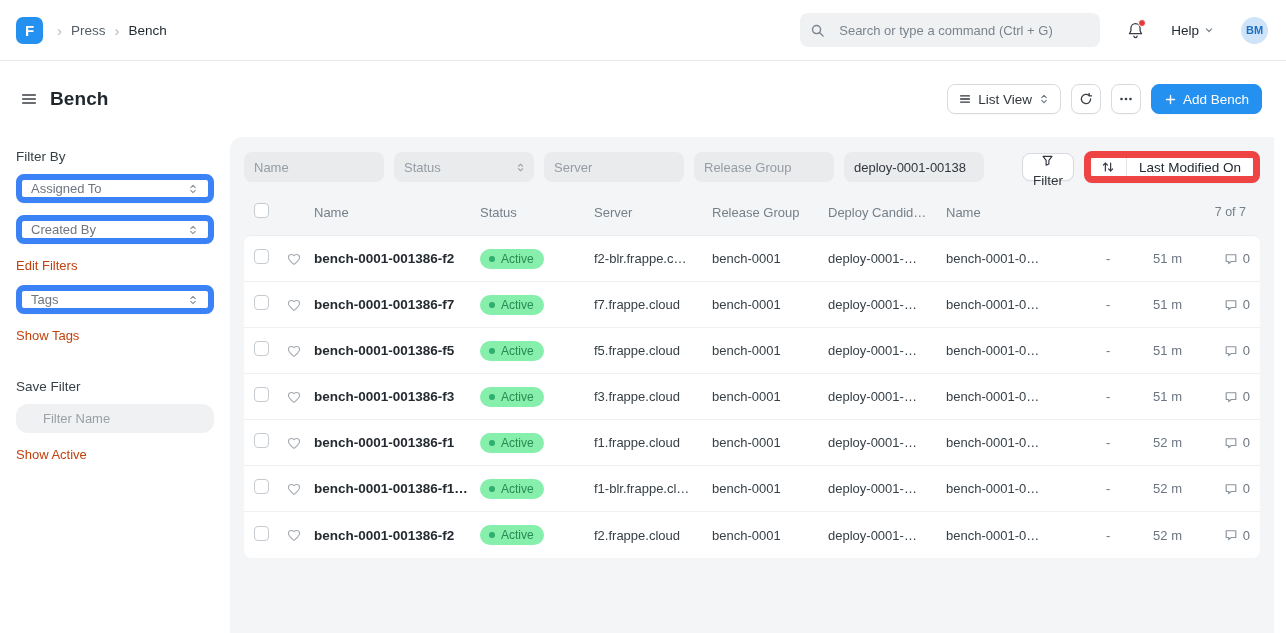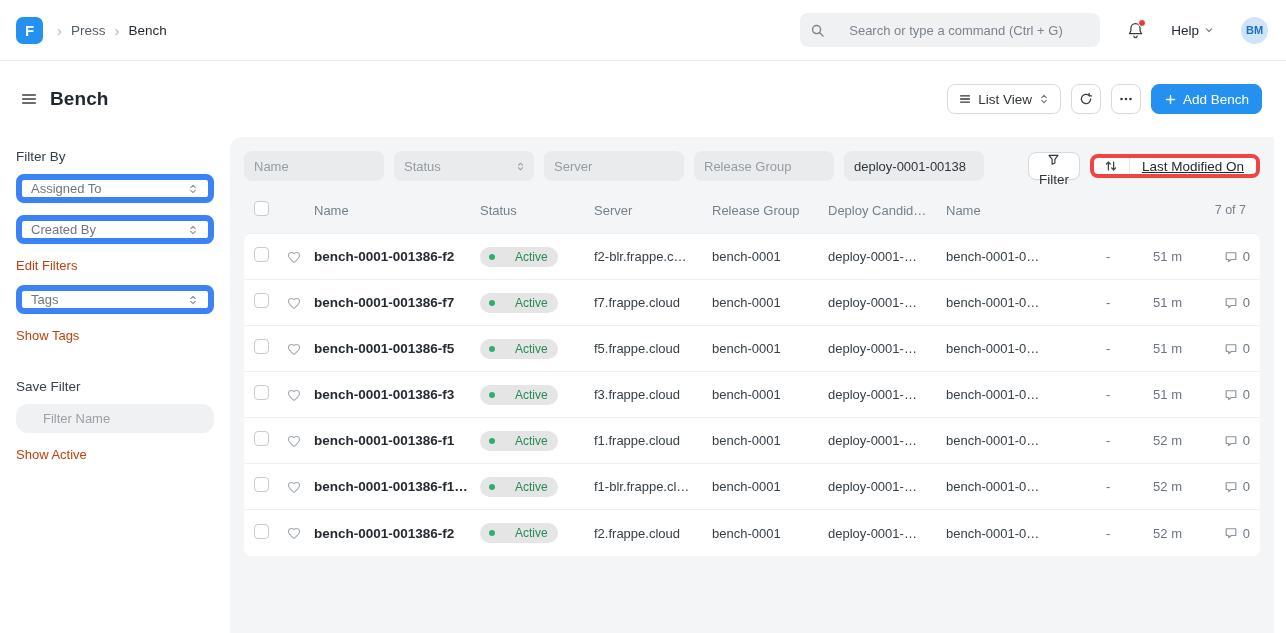--- a/index.html
+++ b/index.html
@@ -11,21 +11,21 @@
   .topbar { height:61px; border-bottom:1px solid #e7e9eb; display:flex; align-items:center;
     padding:0 18px 0 16px; background:#fff; }
   .logo { width:27px; height:27px; border-radius:7px; background:#2490ef; color:#fff;
     display:flex; align-items:center; justify-content:center; font-weight:700; font-size:15px; cursor:pointer; }
   .crumbs { display:flex; align-items:center; gap:9px; margin-left:14px; font-size:13.5px; }
   .crumb-sep { color:#b2b8be; font-size:15px; }
   .crumb-muted { color:#525c66; cursor:pointer; }
   .crumb-current { color:#1f272e; font-weight:500; }
   .topbar-spacer { flex:1; }
   .searchbox { width:300px; height:34px; background:#f0f1f3; border-radius:8px; display:flex;
-    align-items:center; padding:0 10px; gap:24px; color:#7b848d; cursor:text; }
+    align-items:center; padding:0 10px; gap:14px; color:#7b848d; cursor:text; }
   .searchbox input { border:none; outline:none; background:transparent; font-size:13px; color:#4b545c;
     width:100%; font-family:inherit; }
   .searchbox input::placeholder { color:#7b848d; }
   .bell-wrap { position:relative; margin-left:26px; cursor:pointer; color:#343b42; }
   .bell-dot { position:absolute; top:-2px; right:-1px; width:8px; height:8px; border-radius:50%;
     background:#e23c3c; border:1.5px solid #fff; }
   .help { display:flex; align-items:center; gap:4px; margin-left:26px; font-size:13.5px; color:#232a31; cursor:pointer; }
   .help .chev { color:#7b848d; }
   .avatar { width:27px; height:27px; border-radius:50%; background:#cfe4f9; color:#1c6fc2;
     display:flex; align-items:center; justify-content:center; font-size:11px; font-weight:700;
@@ -61,22 +61,22 @@
 
   
   .filter-bar { display:flex; align-items:center; gap:10px; }
   .f-input { width:140px; height:30px; background:#e9ebed; border:none; border-radius:8px;
     padding:0 10px; font-size:13px; color:#30363c; outline:none; font-family:inherit; }
   .f-input::placeholder { color:#959ca3; }
   .f-select { width:140px; height:30px; background:#e9ebed; border-radius:8px; display:flex;
     align-items:center; justify-content:space-between; padding:0 8px 0 10px; font-size:13px;
     color:#959ca3; cursor:pointer; }
   .filter-spacer { flex:1; }
-  .sort-group { height:24px; display:flex; align-items:center; background:#fff; border:4px solid #ef4444;
-    border-radius:8px; box-shadow:0 1px 1px rgba(0,0,0,.03); overflow:hidden;text-decoration:underline; }
+  .sort-group { height:32px; display:flex; align-items:center; background:#fff; border:7px solid #ef4444;
+    border-radius:8px; box-shadow:0 1px 1px rgba(0,0,0,.03); overflow:hidden; }
   .sort-icon-btn { width:36px; height:100%; display:flex; align-items:center; justify-content:center;
     color:#383e44; cursor:pointer; border-right:1px solid #e3e6e9; }
   .sort-label { padding:0 12px; font-size:13.5px; color:#232a31; cursor:pointer; }
 
   
   .grid-cols { display:grid;
     grid-template-columns:32px 28px 166px 114px 118px 116px 118px 1fr 28px 56px 60px;
     align-items:center; }
   .thead { height:52px; padding:6px 10px 0 10px; font-size:13px; color:#74808b; }
   .thead .th { overflow:hidden; white-space:nowrap; text-overflow:ellipsis; padding-right:8px; }
@@ -85,21 +85,21 @@
   .trow { height:46px; padding:0 10px; border-bottom:1px solid #eef0f2; cursor:pointer; background:#fff; }
   .trow:last-child { border-bottom:none; border-radius:0 0 8px 8px; }
   .trow:first-child { border-radius:8px 8px 0 0; }
   .cell { font-size:13px; color:#374047; overflow:hidden; white-space:nowrap; text-overflow:ellipsis; padding-right:8px; }
   .cell-name { font-weight:600; font-size:13.5px; color:#242a30; }
   .cell-dash, .cell-time { color:#6b7480; }
   .cell-time { text-align:right; }
   .checkbox { width:15px; height:15px; border:1px solid #c6cbd0; border-radius:4px; background:#fff;
     appearance:none; cursor:pointer; margin:0; }
   .heart { color:#a3a9af; cursor:pointer; display:flex; }
-  .badge { display:inline-flex; align-items:center; gap:20px; background:#e5e5e5; color:#278b53;
+  .badge { display:inline-flex; align-items:center; gap:6px; background:#86efac; color:#278b53;
     border-radius:999px; padding:3px 10px 3px 9px; font-size:12px; font-weight:500;justify-content:flex-end; }
   .badge-dot { width:6px; height:6px; border-radius:50%; background:#2fae6c; }
   .comments { display:flex; align-items:center; gap:5px; color:#6b7480; font-size:13px;
     justify-content:flex-end; cursor:pointer; }
   .comments svg { color:#8b939b; }
 </style>
 </head>
 <body>
 
 <header class="topbar">

